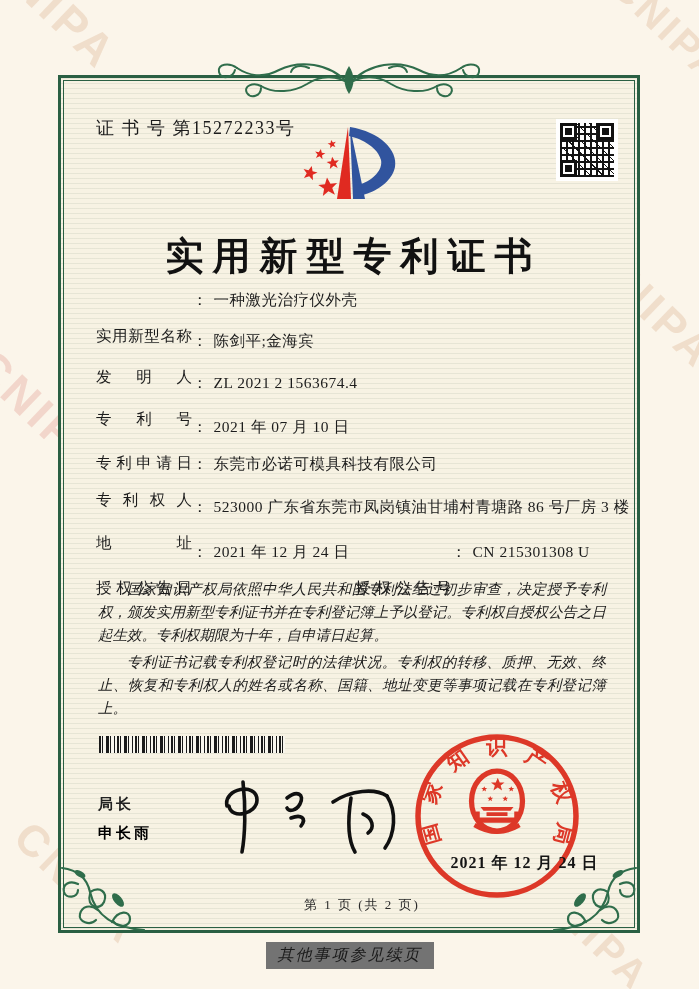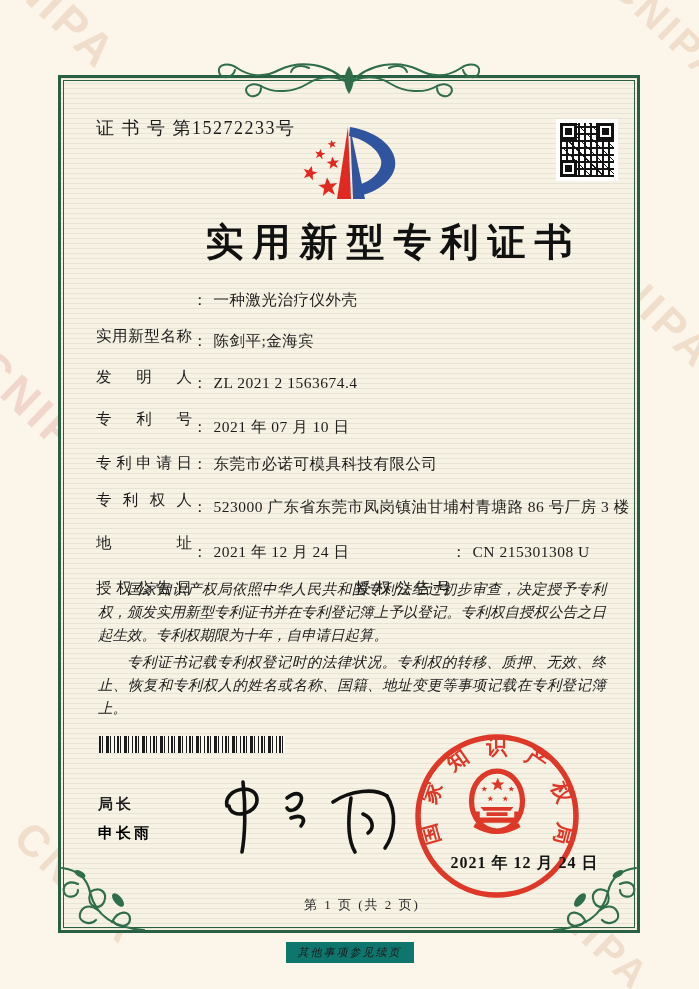--- a/index.html
+++ b/index.html
@@ -48,22 +48,22 @@
     position:relative;width:100%;height:100%;
     background:
       repeating-linear-gradient(90deg,#151515 0 2px,transparent 2px 6px),
       repeating-linear-gradient(0deg,#151515 0 2px,transparent 2px 7px),
       repeating-linear-gradient(45deg,transparent 0 4px,#151515 4px 5px,transparent 5px 9px);
   }
   .finder{position:absolute;width:17px;height:17px;background:#fff;border:3px solid #111;box-sizing:border-box;}
   .finder::after{content:"";position:absolute;inset:2px;background:#111;}
   .f-tl{left:0;top:0;} .f-tr{right:0;top:0;} .f-bl{left:0;bottom:0;}
   .title{
-    position:absolute;left:58px;top:192px;width:582px;text-align:center;z-index:4;
-    font-size:38px;font-weight:700;letter-spacing:9px;text-indent:9px;color:#111;padding-left:40px;
+    position:absolute;left:58px;top:206px;width:582px;text-align:center;z-index:4;
+    font-size:38px;font-weight:700;letter-spacing:9px;text-indent:9px;color:#111;
   }
   
   .frow{position:absolute;left:96px;width:520px;font-size:15.5px;line-height:22px;z-index:4;white-space:nowrap;}
   .r1{top:289px;} .r2{top:330px;} .r3{top:372px;} .r4{top:416px;} .r5{top:453px;} .r6{top:496px;width:540px;} .r7{top:541px;}
   .flabel{display:inline-block;width:96px;text-align:justify;text-align-last:justify;vertical-align:top;margin-top:36px;}
   .fcolon{display:inline-block;margin-right:6px;}
   .fval{letter-spacing:0.5px;}
   .fgroup2{position:absolute;left:259px;top:0;}
   
   .bodytext{
@@ -87,21 +87,21 @@
   .sig-svg{position:absolute;left:205px;top:772px;z-index:5;}
   
   .seal{position:absolute;left:412px;top:731px;z-index:4;opacity:0.93;}
   .seal-date{
     position:absolute;left:432px;top:853px;width:185px;text-align:center;z-index:6;
     font-size:16px;font-weight:700;letter-spacing:1px;color:#141414;white-space:nowrap;
   }
   
   .page-info{position:absolute;left:58px;top:896px;width:582px;text-align:center;font-size:13px;z-index:4;letter-spacing:2px;color:#2a2a2a;padding-left:13px;}
   .note-wrap{position:absolute;left:0;top:942px;width:699px;text-align:center;z-index:4;}
-  .note{display:inline-block;background:#0f766e;padding:3px 12px;font-size:11px;font-style:italic;letter-spacing:2px;color:#1b1b1b;}
+  .note{display:inline-block;background:#737373;padding:3px 12px;font-size:16px;font-style:italic;letter-spacing:2px;color:#1b1b1b;}
 </style>
 </head>
 <body>
 
 <span class="wm wm1">CNIPA</span>
 <span class="wm wm2">CNIPA</span>
 <span class="wm wm3">CNIPA</span>
 <span class="wm wm4">CNIPA</span>
 <span class="wm wm5">CNIPA</span>
 <span class="wm wm6">CNIPA</span>

